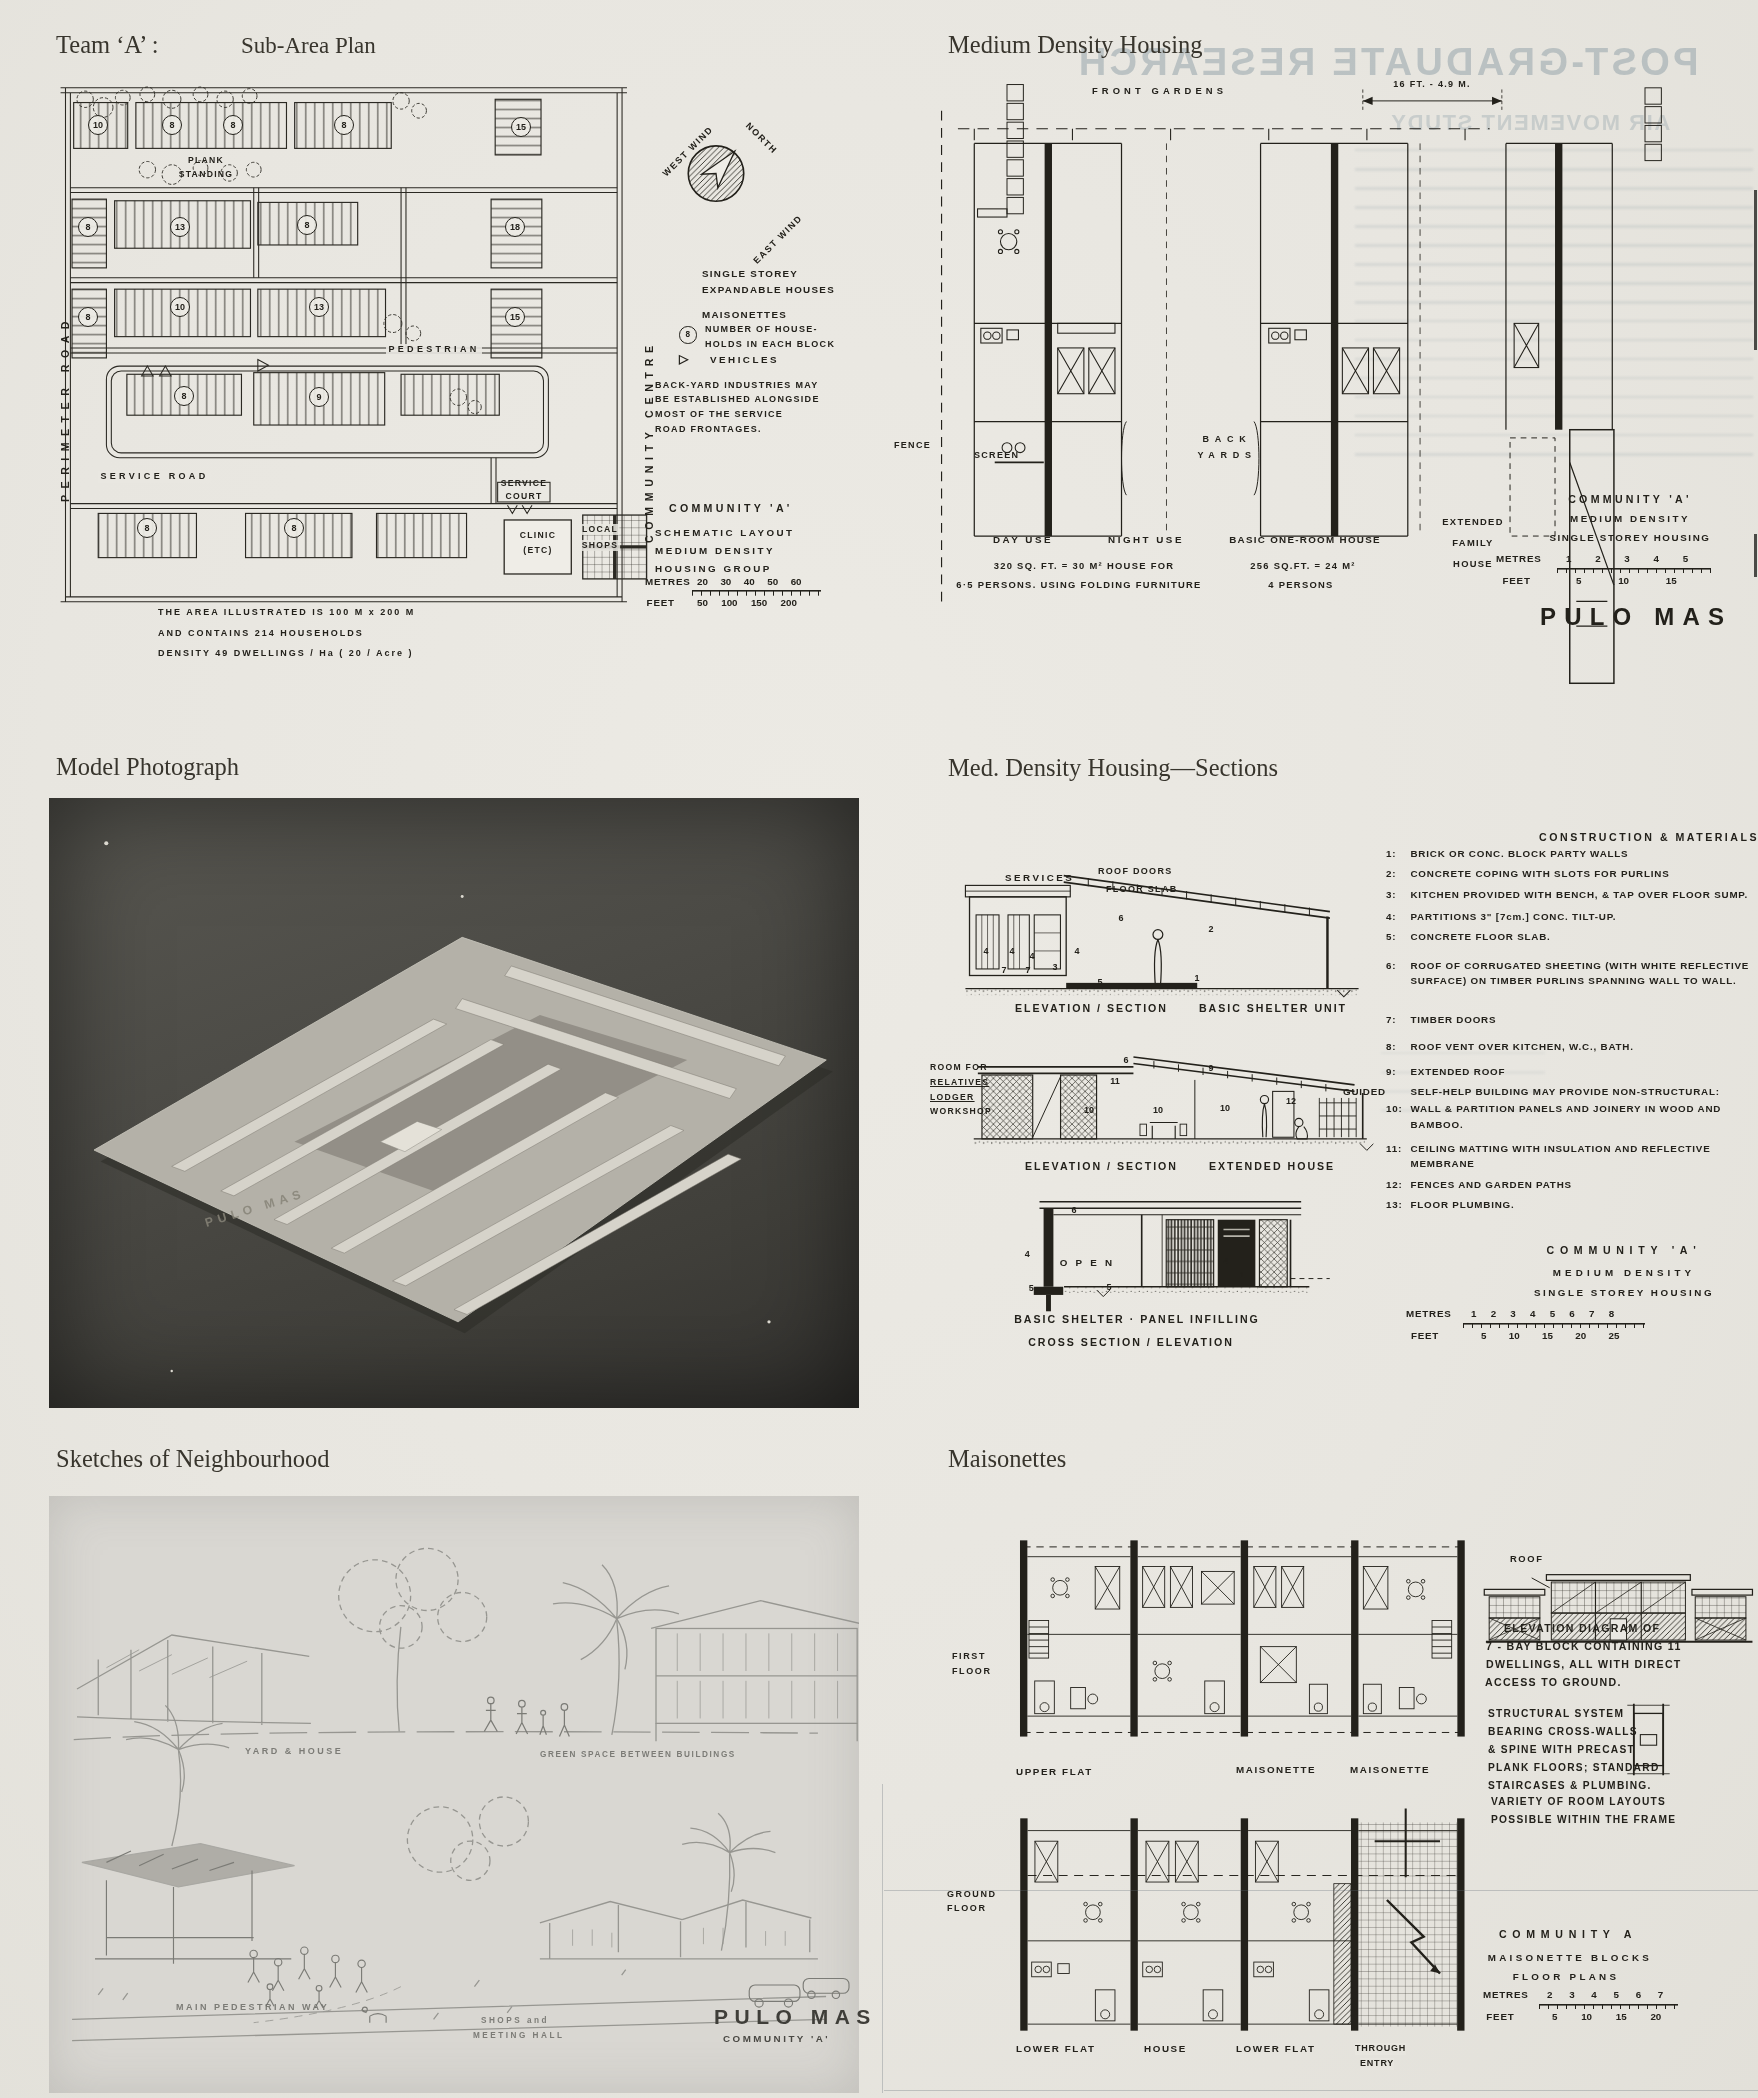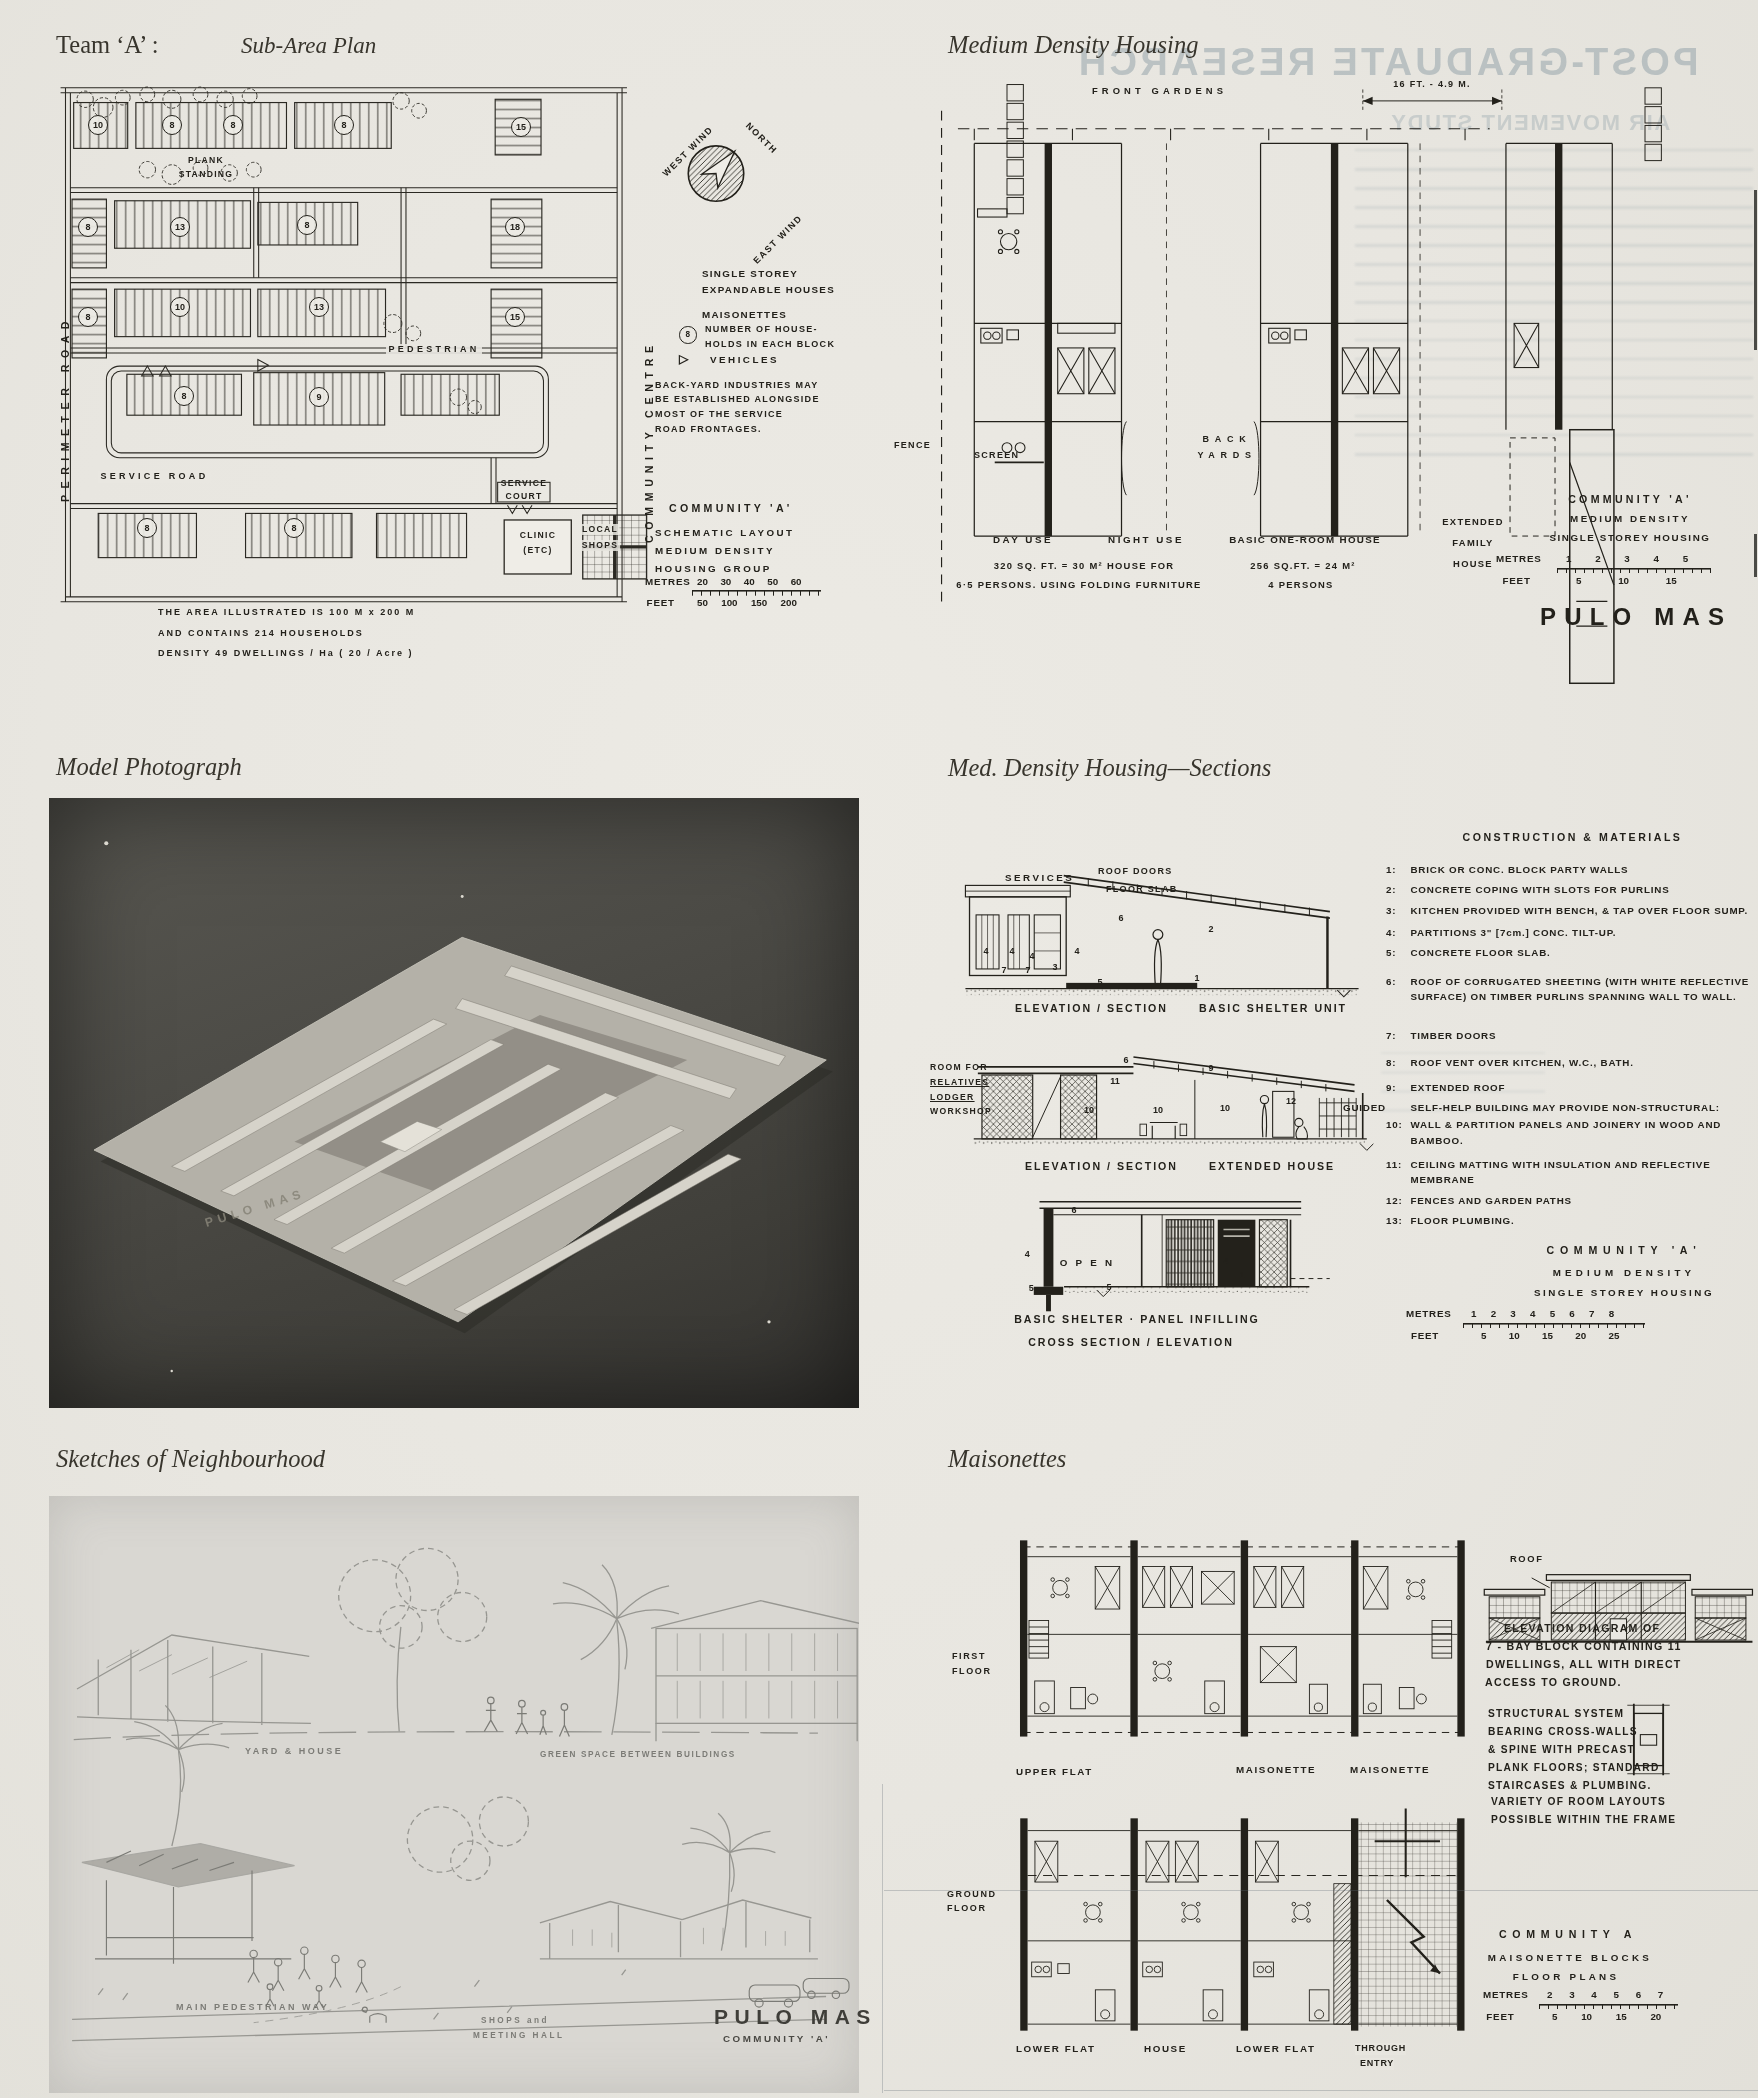--- a/index.html
+++ b/index.html
@@ -5,21 +5,21 @@
   html,body{margin:0;padding:0;background:#b9b6af;}
   #page{position:relative;width:1759px;height:2098px;background:
     radial-gradient(ellipse at 45% 40%, #eceae4 0%, #e8e6e0 55%, #e2e0d9 100%);
     overflow:hidden;font-family:"Liberation Sans",sans-serif;}
   
   .lbl{position:absolute;font:700 10.6px/1.3 "Liberation Sans",sans-serif;letter-spacing:1.3px;
        color:#23211b;white-space:nowrap;}
   .s10{font-size:8.6px}.s11{font-size:9px}.s115{font-size:9.4px}.s12{font-size:9.8px}.s125{font-size:10.2px}
   .c{transform:translateX(-50%)}
   .serif{position:absolute;font-family:"Liberation Serif",serif;font-size:24.5px;color:#38352d;white-space:nowrap;}
-  .it{font-style:italic}
+  .it{}
   .vlabel{position:absolute;font:700 10.6px "Liberation Sans",sans-serif;letter-spacing:6.5px;color:#23211b;
           transform-origin:0 0;transform:rotate(-90deg);white-space:nowrap;}
   .cnum{position:absolute;width:18px;height:18px;border:1.6px solid #23211b;border-radius:50%;
         background:rgba(236,234,228,.92);display:flex;align-items:center;justify-content:center;
         font:700 9px "Liberation Sans",sans-serif;color:#23211b;transform:translate(-50%,-50%);}
   .cnum-sm{position:absolute;width:15.5px;height:15.5px;border:1.6px solid #23211b;border-radius:50%;
         display:flex;align-items:center;justify-content:center;font:700 8.2px "Liberation Sans",sans-serif;color:#23211b;}
   .dnum{position:absolute;font:700 9px "Liberation Sans",sans-serif;color:#23211b;transform:translate(-50%,-50%);}
   .sec-wrap{position:absolute;}
   .sec-wrap svg{position:absolute;left:0;top:0;}
@@ -27,21 +27,21 @@
   
   .sb{position:absolute;}
   .sb .u{position:absolute;font:700 9.8px "Liberation Sans",sans-serif;letter-spacing:0.8px;color:#23211b;white-space:nowrap}
   .sb .t{position:absolute;font:700 9.8px "Liberation Sans",sans-serif;color:#23211b;white-space:nowrap}
   .sb .ln{position:absolute;height:5.7px;
      background-image:linear-gradient(#23211b,#23211b),repeating-linear-gradient(90deg,#23211b 0 1.2px,transparent 1.2px 9px);
      background-size:100% 1.6px,100% 5.7px;background-repeat:no-repeat,repeat-x;}
   
   #materials{position:absolute;left:1386px;top:831px;width:373px;}
   #materials .mat-title{font:700 10.6px "Liberation Sans",sans-serif;letter-spacing:2.5px;color:#23211b;
-      text-align:center;margin-bottom:19px;}
+      text-align:right;margin-bottom:3px;}
   .mat-row{position:relative;padding-left:24.5px;font:700 9.8px/15.5px "Liberation Sans",sans-serif;
       letter-spacing:0.8px;color:#23211b;}
   .mat-num{position:absolute;left:0;top:0;}
   .mat-row.guided .mat-num{left:-43px;}
   
   .photo{position:absolute;left:49px;top:798px;width:810px;height:610px;
      background:linear-gradient(160deg,#585751 0%,#4c4b46 40%,#403f3a 75%,#343330 100%);
      box-shadow:inset 0 0 106px rgba(0,0,0,.55);}
   .sketch{position:absolute;left:49px;top:1496px;width:810px;height:597px;background:#d9d7d2;
      box-shadow:inset 0 0 49px rgba(120,120,114,.25);}

